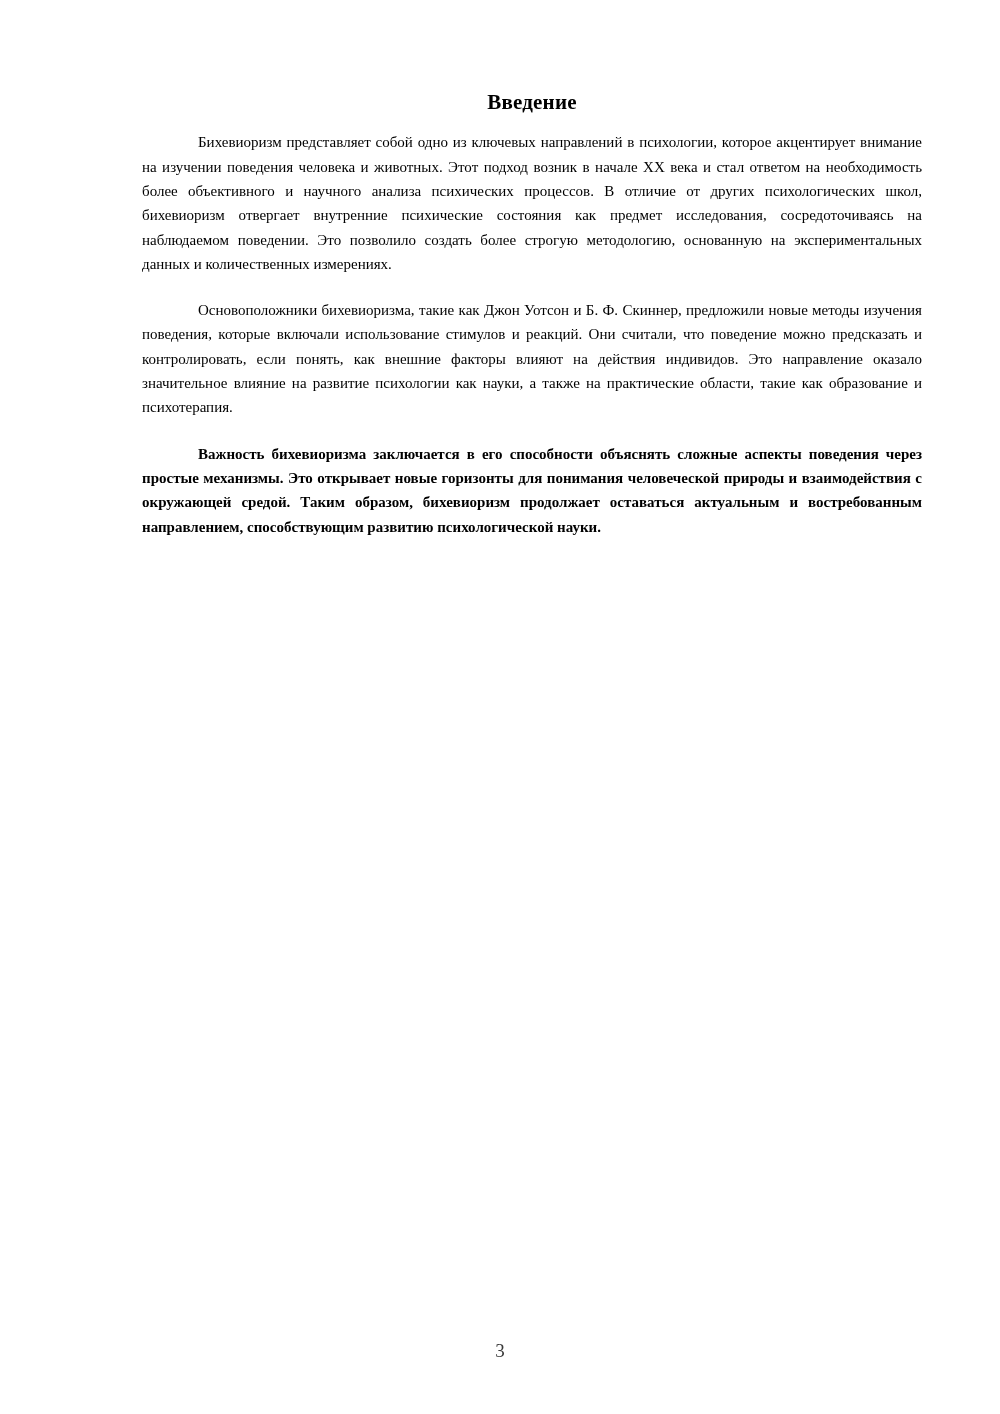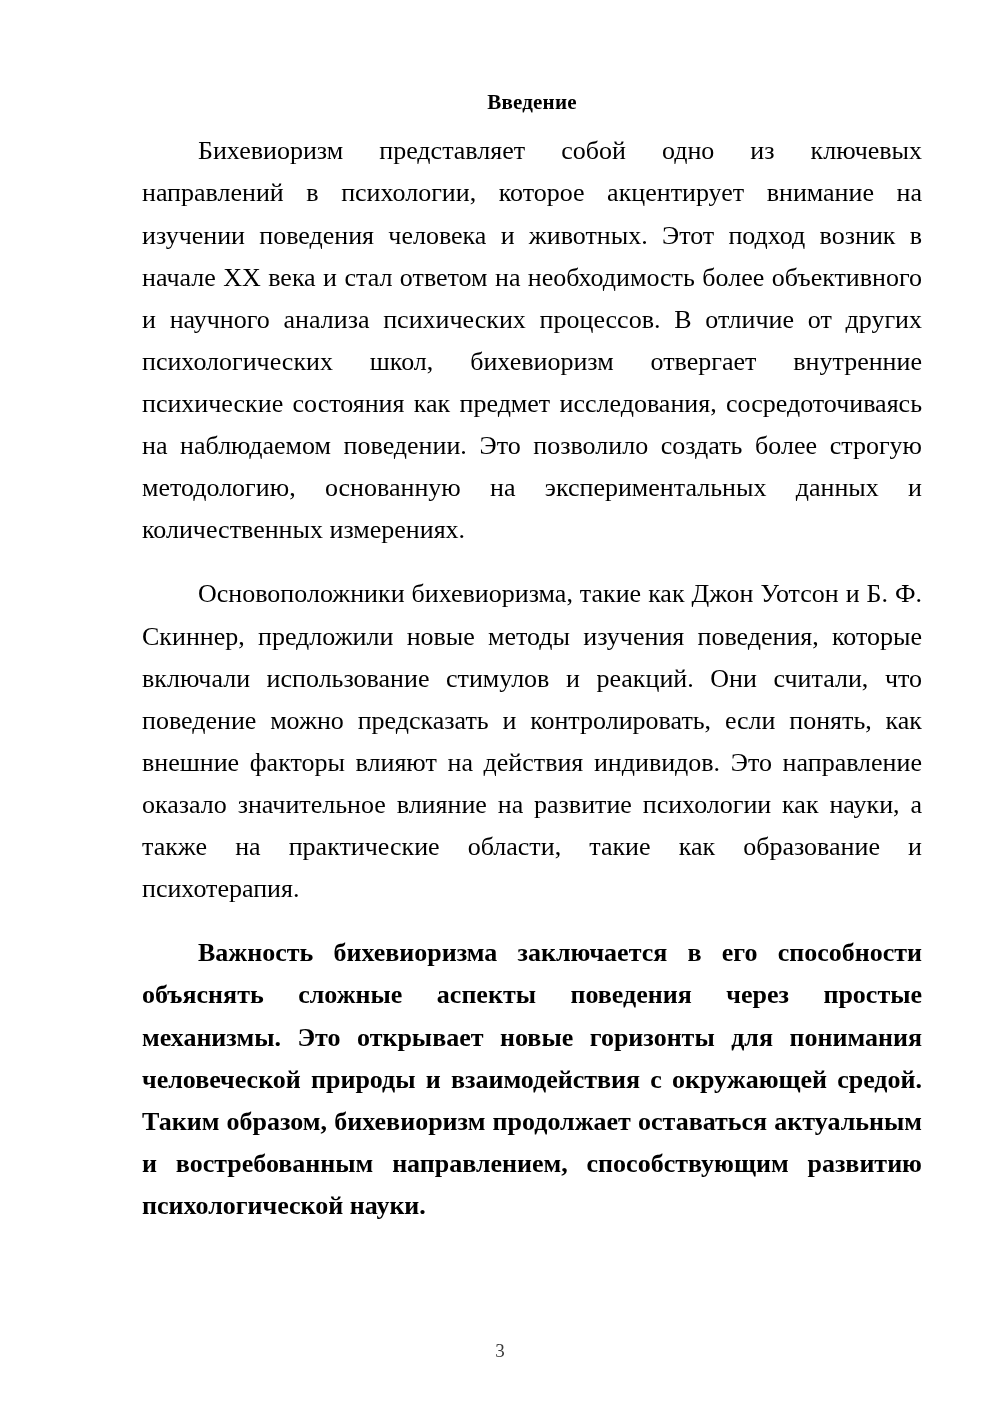--- a/index.html
+++ b/index.html
@@ -27,21 +27,21 @@
   .doc-title {
     text-align: center;
     font-weight: bold;
     font-size: 21px;
     line-height: 1.35;
     margin: 0 0 14px 0;
     letter-spacing: 0.2px;
   }
   .body-text {
     margin: 0 0 22px 0;
-    font-size: 26px;
+    font-size: 15px;
     line-height: 1.62;
     text-align: justify;
     text-indent: 56px;
     text-justify: inter-word;
     hyphens: none;
   }
   .body-text:last-of-type {
     margin-bottom: 0;
     font-weight: bold;
   }

